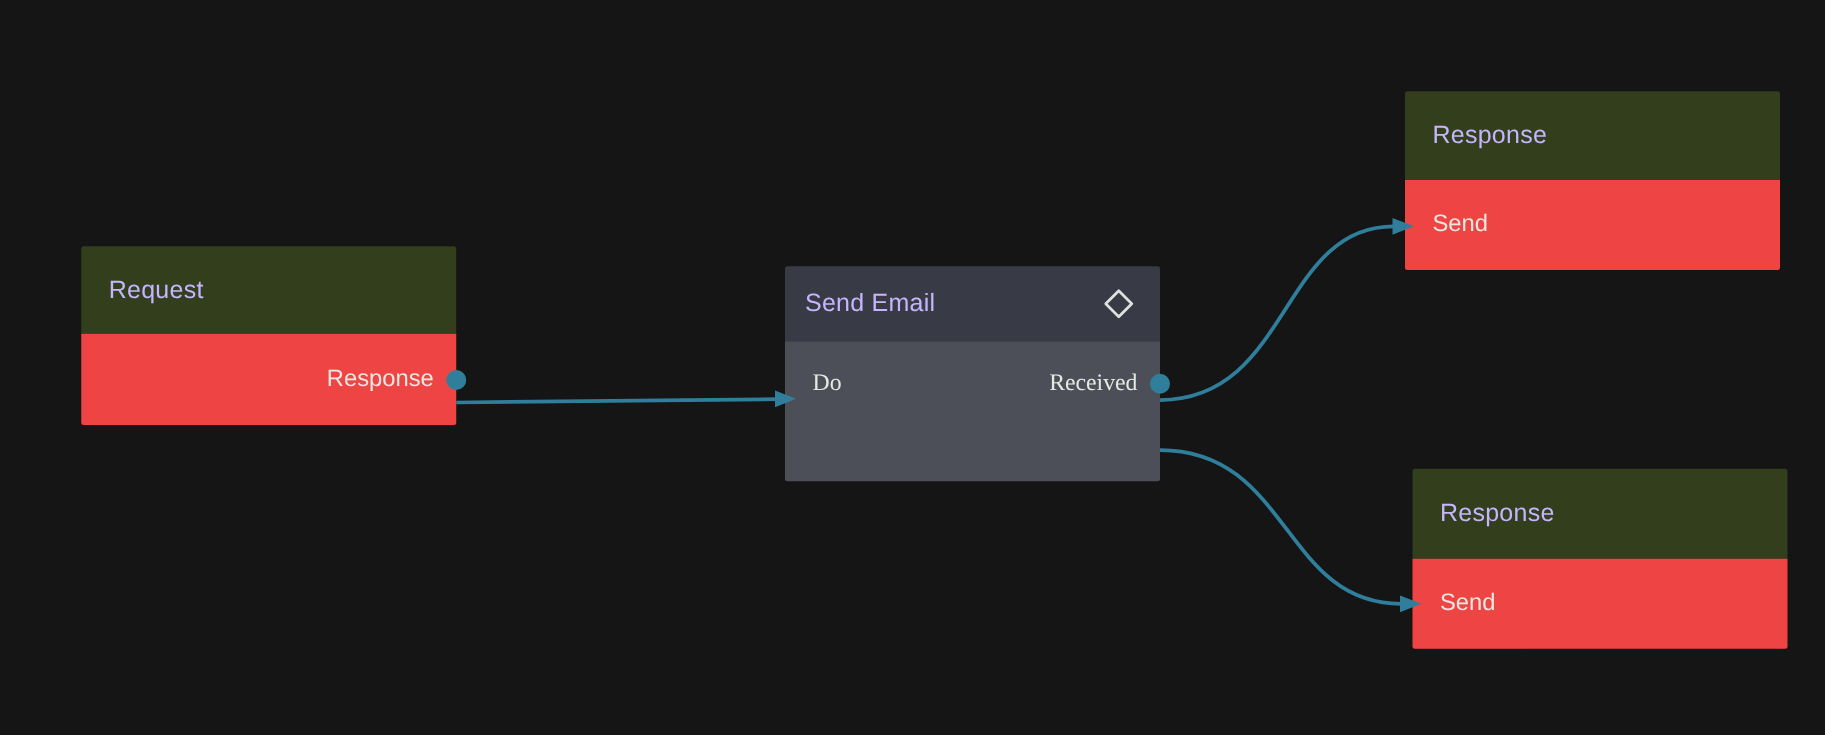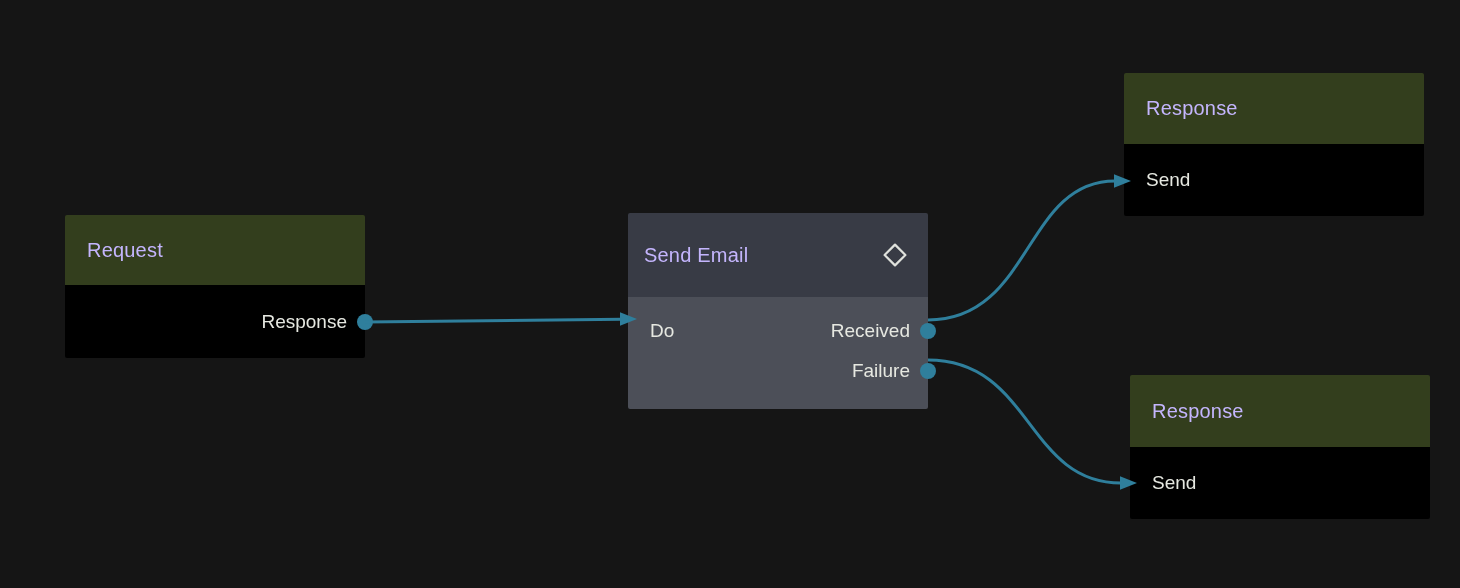--- a/index.html
+++ b/index.html
@@ -29,23 +29,23 @@
     letter-spacing: 0.2px;
     border-radius: 2px 2px 0 0;
   }
   .node-body {
     position: relative;
     border-radius: 0 0 2px 2px;
     font-size: 19px;
     color: #e6e8e1;
   }
   .node-event .node-header { background: #333e1d; }
-  .node-event .node-body   { background: #000000; }
+  .node-event .node-body   { background: #ef4444; }
   .node-action .node-header { background: #383b45; }
-  .node-action .node-body   { background: #4c4f58; }
+  .node-action .node-body   { background: #4c4f58; font-family: Liberation Serif, serif; }
   .node-title { flex: 0 0 auto; }
   .header-icon {
     margin-left: auto;
     display: flex;
     align-items: center;
   }
   .port-row {
     position: relative;
     height: 40px;
     display: flex;
@@ -69,49 +69,45 @@
     width: 1460px;
     height: 588px;
     pointer-events: none;
   }
 </style>
 </head>
 <body>
 
 <div class="canvas">
 
-  <div class="node node-event" style="left:65px; top:215px;">
+  <div class="node node-event" style="left:65px; top:197px;">
     <div class="node-header" style="height:70px;">
       <span class="node-title">Request</span>
     </div>
     <div class="node-body">
       <div class="port-row" style="height:73px;">
         <span class="port-label-out">Response</span>
         <span class="port-dot"></span>
       </div>
     </div>
   </div>
 
   <div class="node node-action" style="left:628px; top:213px;">
-    <div class="node-header" style="height:84px;padding-left:16px;">
+    <div class="node-header" style="height:60px;padding-left:16px;">
       <span class="node-title">Send Email</span>
       <span class="header-icon">
         <svg width="26" height="26" viewBox="0 0 26 26">
           <path d="M13 2.6 L23.4 13 L13 23.4 L2.6 13 Z" fill="none" stroke="#dfe1dc" stroke-width="2.2" stroke-linejoin="round"></path>
         </svg>
       </span>
     </div>
     <div class="node-body" style="height:112px; padding:14px 0 18px;">
       <div class="port-row">
         <span>Do</span>
         <span class="port-label-out">Received</span>
-        <span class="port-dot"></span>
-      </div>
-      <div class="port-row">
-        <span class="port-label-out">Failure</span>
         <span class="port-dot"></span>
       </div>
     </div>
   </div>
 
   <div class="node node-event" style="left:1124px; top:73px;">
     <div class="node-header" style="height:71px;">
       <span class="node-title">Response</span>
     </div>
     <div class="node-body">

